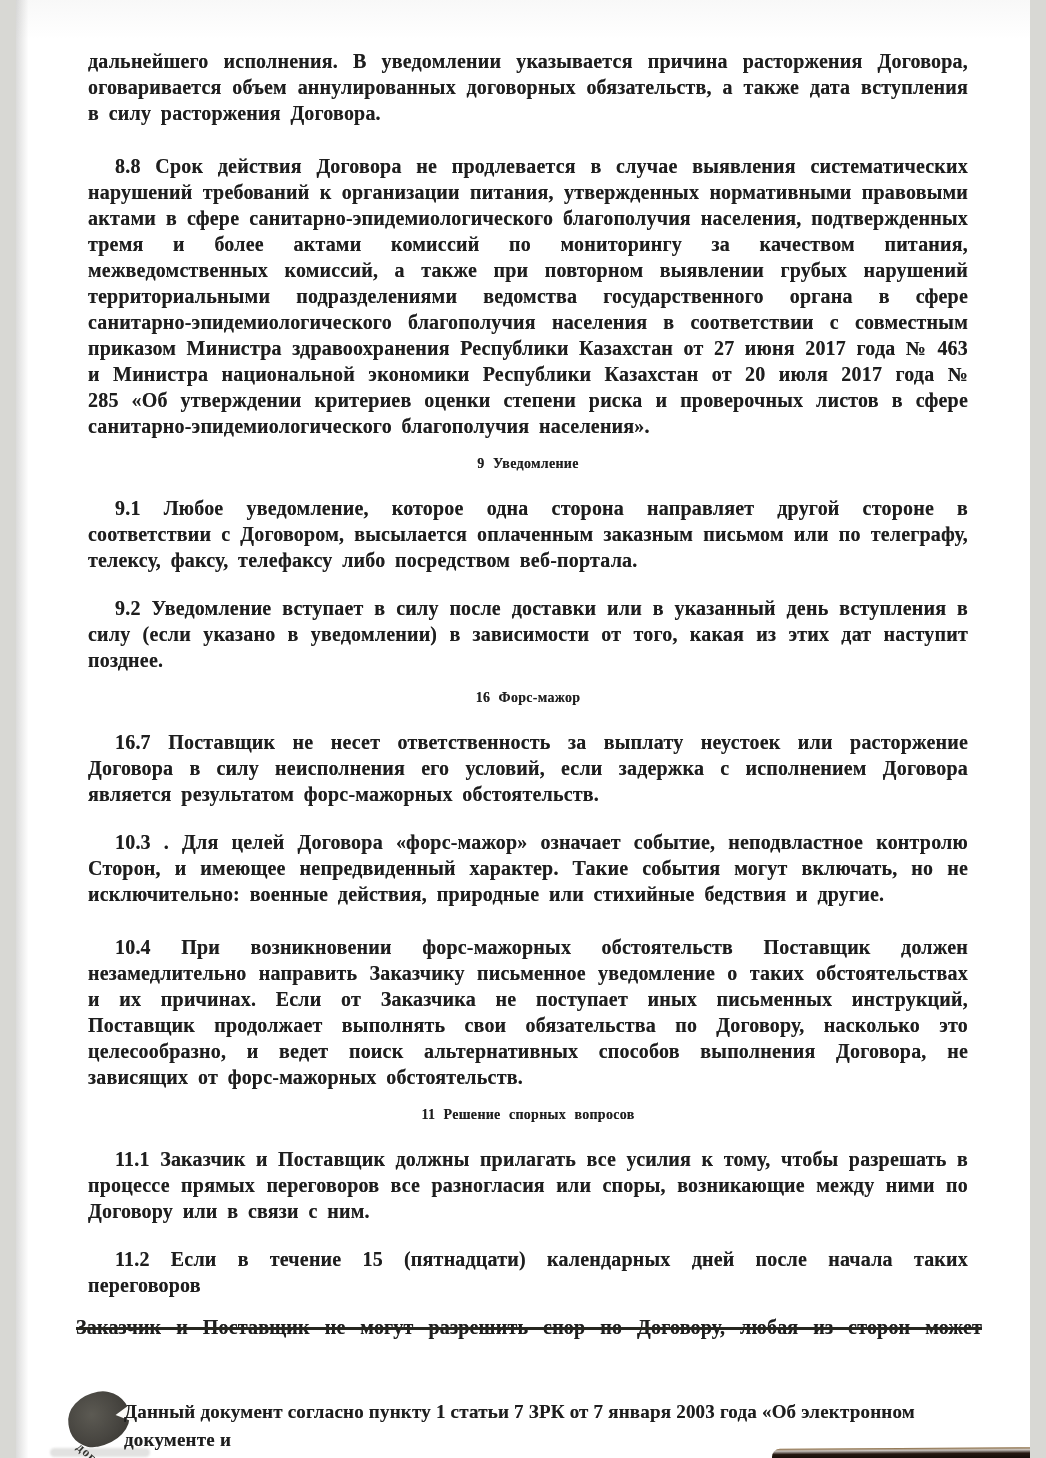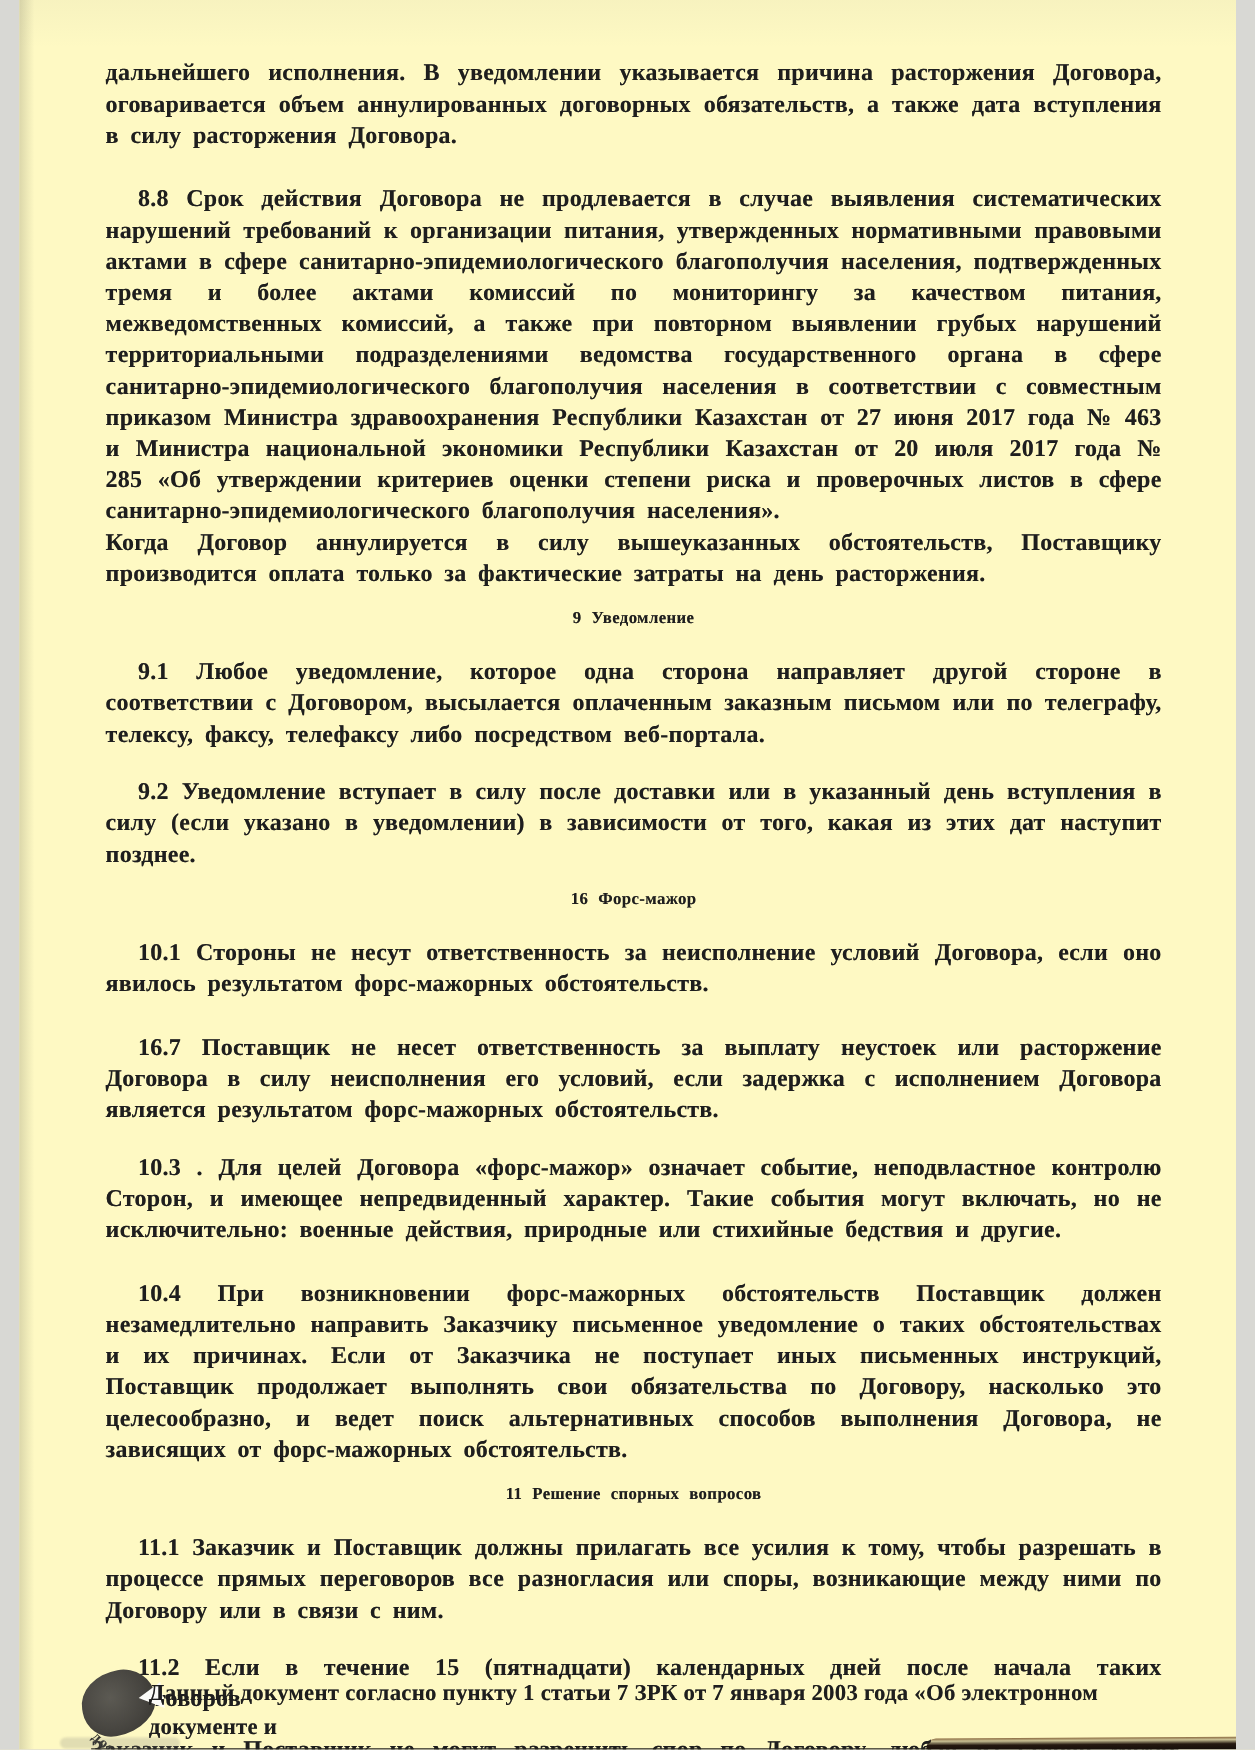--- a/index.html
+++ b/index.html
@@ -1,20 +1,20 @@
 <!DOCTYPE html>
 <html lang="ru"><head>
 <meta charset="utf-8">
 <style>
   html,body{margin:0;padding:0;background:#d8d8d4;}
   .page{
     position:relative;
     width:1014px;height:1458px;
     margin:0 auto;
-    background:#fef9c3;
+    background:#ffffff;
     overflow:hidden;
     font-family:"Liberation Serif","DejaVu Serif",serif;
     color:#1e1e1e;
   }
   .scan-edge-shadow{
     position:absolute;left:0;top:0;bottom:0;width:14px;
     background:linear-gradient(90deg,rgba(60,60,58,0.18),rgba(60,60,58,0) 90%);
     pointer-events:none;
   }
   .scan-top-tint{
@@ -96,28 +96,26 @@
 </head>
 <body>
 
 <div class="page">
   <div class="scan-edge-shadow"></div>
   <div class="scan-top-tint"></div>
 
   <div class="content">
     <p class="para mb-lg">дальнейшего исполнения. В уведомлении указывается причина расторжения Договора, оговаривается объем аннулированных договорных обязательств, а также дата вступления в силу расторжения Договора.</p>
     <p class="para indent mb-0">8.8 Срок действия Договора не продлевается в случае выявления систематических нарушений требований к организации питания, утвержденных нормативными правовыми актами в сфере санитарно-эпидемиологического благополучия населения, подтвержденных тремя и более актами комиссий по мониторингу за качеством питания, межведомственных комиссий, а также при повторном выявлении грубых нарушений территориальными подразделениями ведомства государственного органа в сфере санитарно-эпидемиологического благополучия населения в соответствии с совместным приказом Министра здравоохранения Республики Казахстан от 27 июня 2017 года № 463 и Министра национальной экономики Республики Казахстан от 20 июля 2017 года № 285 «Об утверждении критериев оценки степени риска и проверочных листов в сфере санитарно-эпидемиологического благополучия населения».</p>
-    <p class="para mb-sm">Когда Договор аннулируется в силу вышеуказанных обстоятельств, Поставщику производится оплата только за фактические затраты на день расторжения.</p>
 
     <h2 class="sect">9 Уведомление</h2>
     <p class="para indent mb-md">9.1 Любое уведомление, которое одна сторона направляет другой стороне в соответствии с Договором, высылается оплаченным заказным письмом или по телеграфу, телексу, факсу, телефаксу либо посредством веб-портала.</p>
     <p class="para indent mb-sm">9.2 Уведомление вступает в силу после доставки или в указанный день вступления в силу (если указано в уведомлении) в зависимости от того, какая из этих дат наступит позднее.</p>
 
     <h2 class="sect">16 Форс-мажор</h2>
-    <p class="para indent mb-lg">10.1 Стороны не несут ответственность за неисполнение условий Договора, если оно явилось результатом форс-мажорных обстоятельств.</p>
     <p class="para indent mb-md">16.7 Поставщик не несет ответственность за выплату неустоек или расторжение Договора в силу неисполнения его условий, если задержка с исполнением Договора является результатом форс-мажорных обстоятельств.</p>
     <p class="para indent mb-lg">10.3 . Для целей Договора «форс-мажор» означает событие, неподвластное контролю Сторон, и имеющее непредвиденный характер. Такие события могут включать, но не исключительно: военные действия, природные или стихийные бедствия и другие.</p>
     <p class="para indent mb-sm">10.4 При возникновении форс-мажорных обстоятельств Поставщик должен незамедлительно направить Заказчику письменное уведомление о таких обстоятельствах и их причинах. Если от Заказчика не поступает иных письменных инструкций, Поставщик продолжает выполнять свои обязательства по Договору, насколько это целесообразно, и ведет поиск альтернативных способов выполнения Договора, не зависящих от форс-мажорных обстоятельств.</p>
 
     <h2 class="sect">11 Решение спорных вопросов</h2>
     <p class="para indent mb-md">11.1 Заказчик и Поставщик должны прилагать все усилия к тому, чтобы разрешать в процессе прямых переговоров все разногласия или споры, возникающие между ними по Договору или в связи с ним.</p>
     <div class="para indent justify-full">11.2 Если в течение 15 (пятнадцати) календарных дней после начала таких переговоров</div>
     <div class="para justify-full strike">Заказчик и Поставщик не могут разрешить спор по Договору, любая из сторон может</div>
   </div>
 

